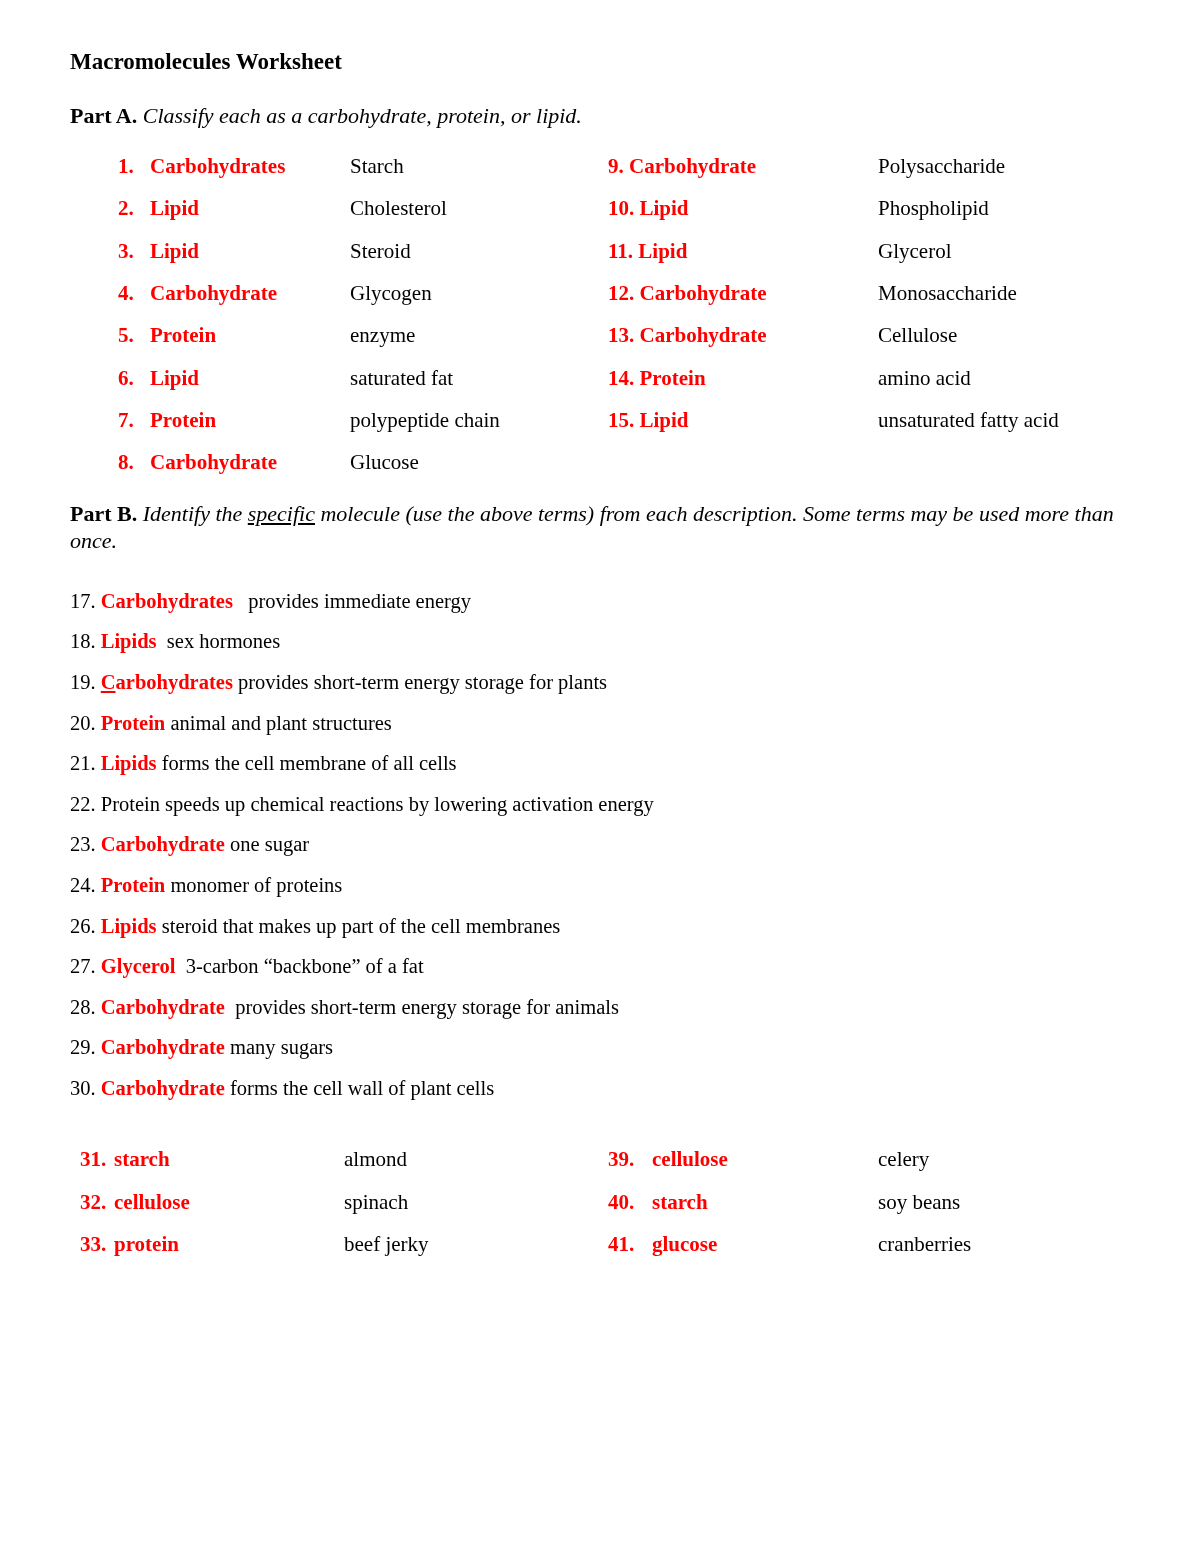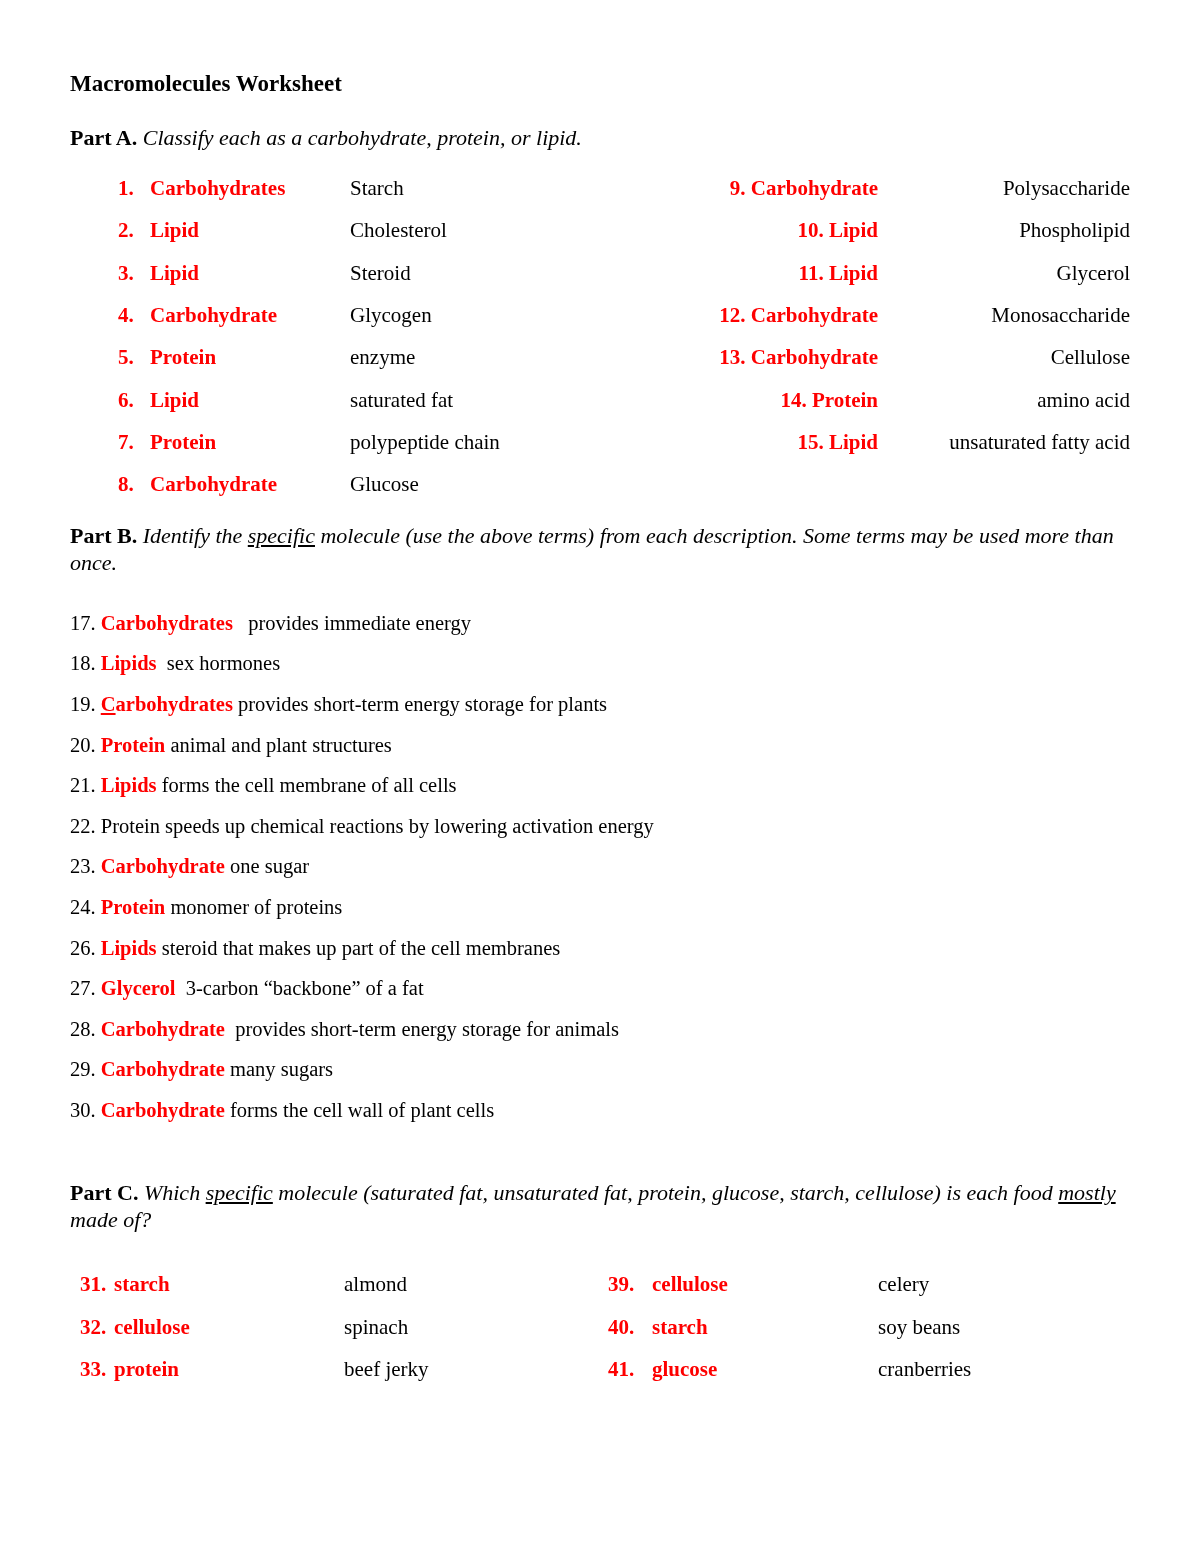--- a/index.html
+++ b/index.html
@@ -1,37 +1,37 @@
 <!DOCTYPE html>
 <html><head>
 <meta charset="utf-8">
 <style>
   html,body{margin:0;padding:0;background:#888;}
   .page{
     width:1200px;height:1553px;box-sizing:border-box;
     background:#ffffff;color:#000000;
     font-family:"Liberation Serif","DejaVu Serif",serif;
-    padding:70px 70px 0 70px;
+    padding:48px 70px 0 70px;
     position:relative;overflow:hidden;
   }
   .title{font-size:23px;font-weight:bold;line-height:28px;}
   .part-header{font-size:22px;line-height:27.5px;margin-top:26px;white-space:pre-wrap;}
   .part-header.pb{margin-top:16px;}
   .part-header.pc{margin-top:48px;}
   .b{font-weight:bold;}
   .i{font-style:italic;}
   .u{text-decoration:underline;}
   .red{color:#fe0000;font-weight:bold;}
 
   
   .pa-wrap{position:relative;margin-top:16px;}
   .pa-left{margin-left:48px;}
   .pa-row{display:grid;grid-template-columns:32px 200px auto;height:42.3px;align-items:center;font-size:21px;}
   .pa-right{position:absolute;left:538px;top:0;right:0;}
-  .pa-row-r{display:grid;grid-template-columns:270px auto;height:42.3px;align-items:center;font-size:21px;text-align:right;}
+  .pa-row-r{display:grid;grid-template-columns:270px auto;height:42.3px;align-items:center;font-size:21px;}
 
   
   .pb-list{margin-top:26px;font-size:20.5px;}
   .pb-line{height:40.6px;line-height:40.6px;white-space:pre-wrap;}
 
   
   .pc-wrap{position:relative;margin-top:30px;}
   .pc-left{margin-left:10px;}
   .pc-row{display:grid;grid-template-columns:34px 230px auto;height:42.3px;align-items:center;font-size:21px;}
   .pc-right{position:absolute;left:538px;top:0;right:12px;}
@@ -132,21 +132,20 @@
       <div class="pb-line"><span>22. Protein speeds up chemical reactions by lowering activation energy</span></div>
       <div class="pb-line"><span>23. </span><span class="red">Carbohydrate</span><span> one sugar</span></div>
       <div class="pb-line"><span>24. </span><span class="red">Protein</span><span> monomer of proteins</span></div>
       <div class="pb-line"><span>26. </span><span class="red">Lipids</span><span> steroid that makes up part of the cell membranes</span></div>
       <div class="pb-line"><span>27. </span><span class="red">Glycerol</span><span>  3-carbon “backbone” of a fat</span></div>
       <div class="pb-line"><span>28. </span><span class="red">Carbohydrate</span><span>  provides short-term energy storage for animals</span></div>
       <div class="pb-line"><span>29. </span><span class="red">Carbohydrate</span><span> many sugars</span></div>
       <div class="pb-line"><span>30. </span><span class="red">Carbohydrate</span><span> forms the cell wall of plant cells</span></div>
     </div>
 
-  <div class="part-header pc"><span class="b">Part C.</span><span class="i"> </span><span class="i">Which </span><span class="i u">specific</span><span class="i"> molecule (saturated fat, unsaturated fat, protein, glucose, starch, cellulose) is each food </span><span class="i u">mostly</span><span class="i"> made of?</span></div>
 
   <div class="pc-wrap">
     <div class="pc-left" id="pc-left">
         <div class="pc-row">
           <span class="red">31.</span>
           <span class="red">starch</span>
           <span>almond</span>
         </div>
         <div class="pc-row">
           <span class="red">32.</span>

